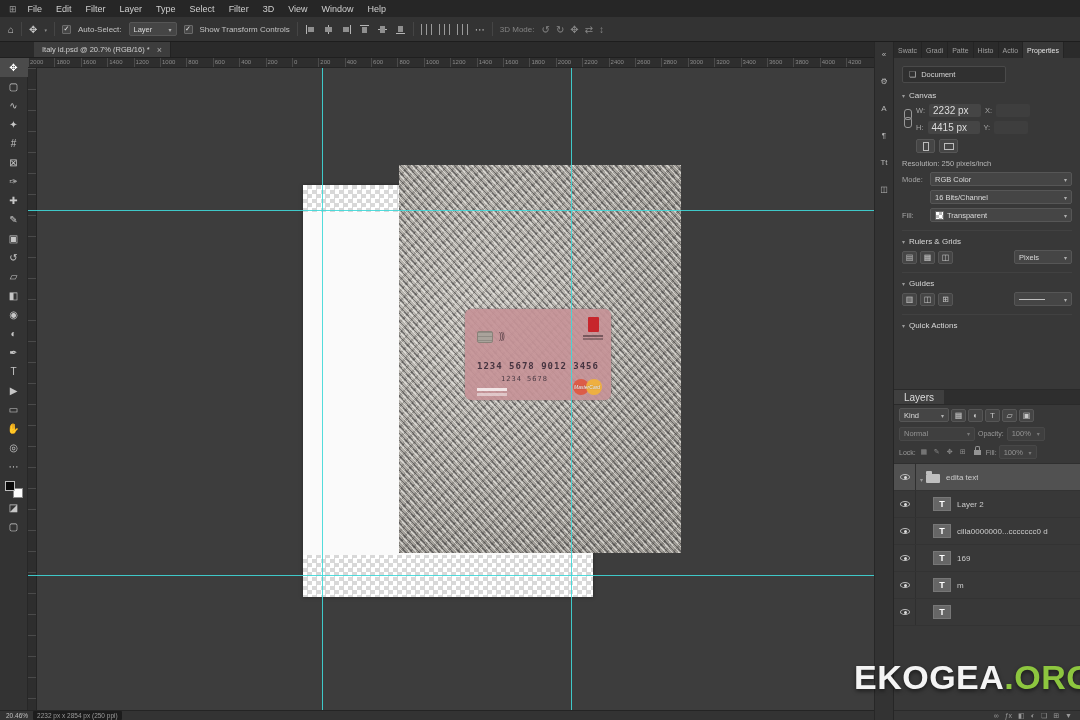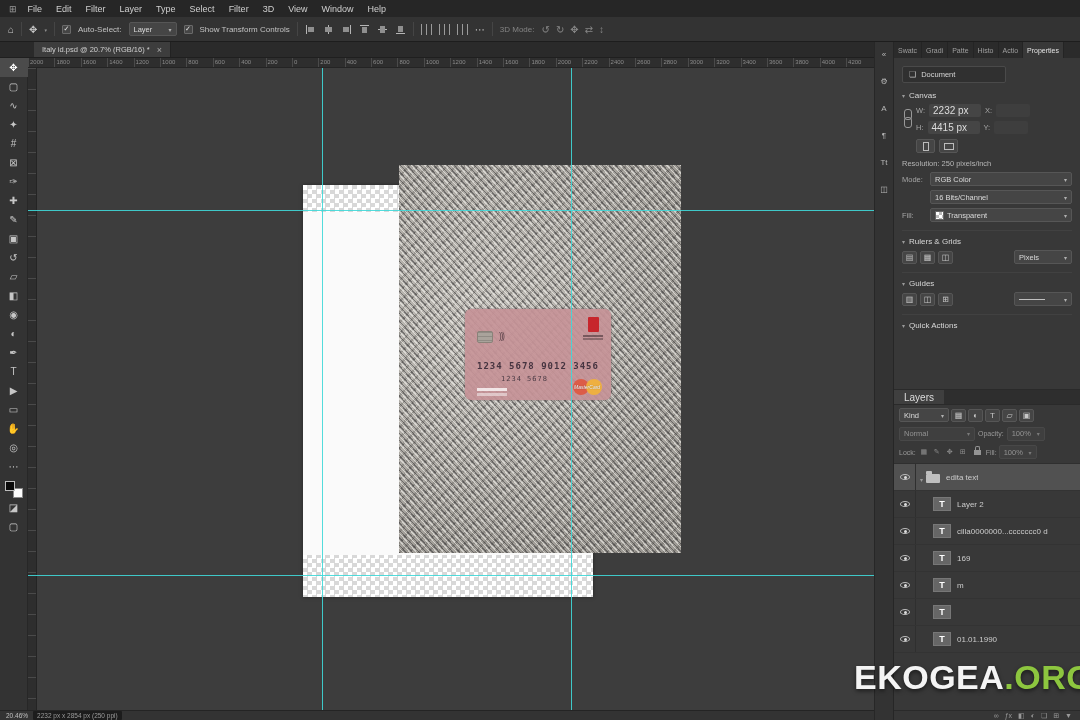--- a/index.html
+++ b/index.html
@@ -677,28 +677,20 @@
 
         <div class="lrow" data-kind="text" data-indent="1">
           <span class="eyecell">
             <span class="eye"></span>
           </span>
 
           <span class="thumb"></span>
           <span class="lname"></span>
         </div>
 
-        <div class="lrow" data-kind="text" data-indent="1">
-          <span class="eyecell">
-            <span class="eye"></span>
-          </span>
-
-          <span class="thumb"></span>
-          <span class="lname">01.01.1990</span>
-        </div>
       </div>
     <div class="lfoot">
 
     <span class="fic"><span>∞</span></span>
         <span class="fic"><span>ƒx</span></span>
         <span class="fic"><span>◧</span></span>
         <span class="fic"><span>◐</span></span>
         <span class="fic"><span>❏</span></span>
         <span class="fic"><span>⊞</span></span>
         <span class="fic"><span>▼</span></span>

